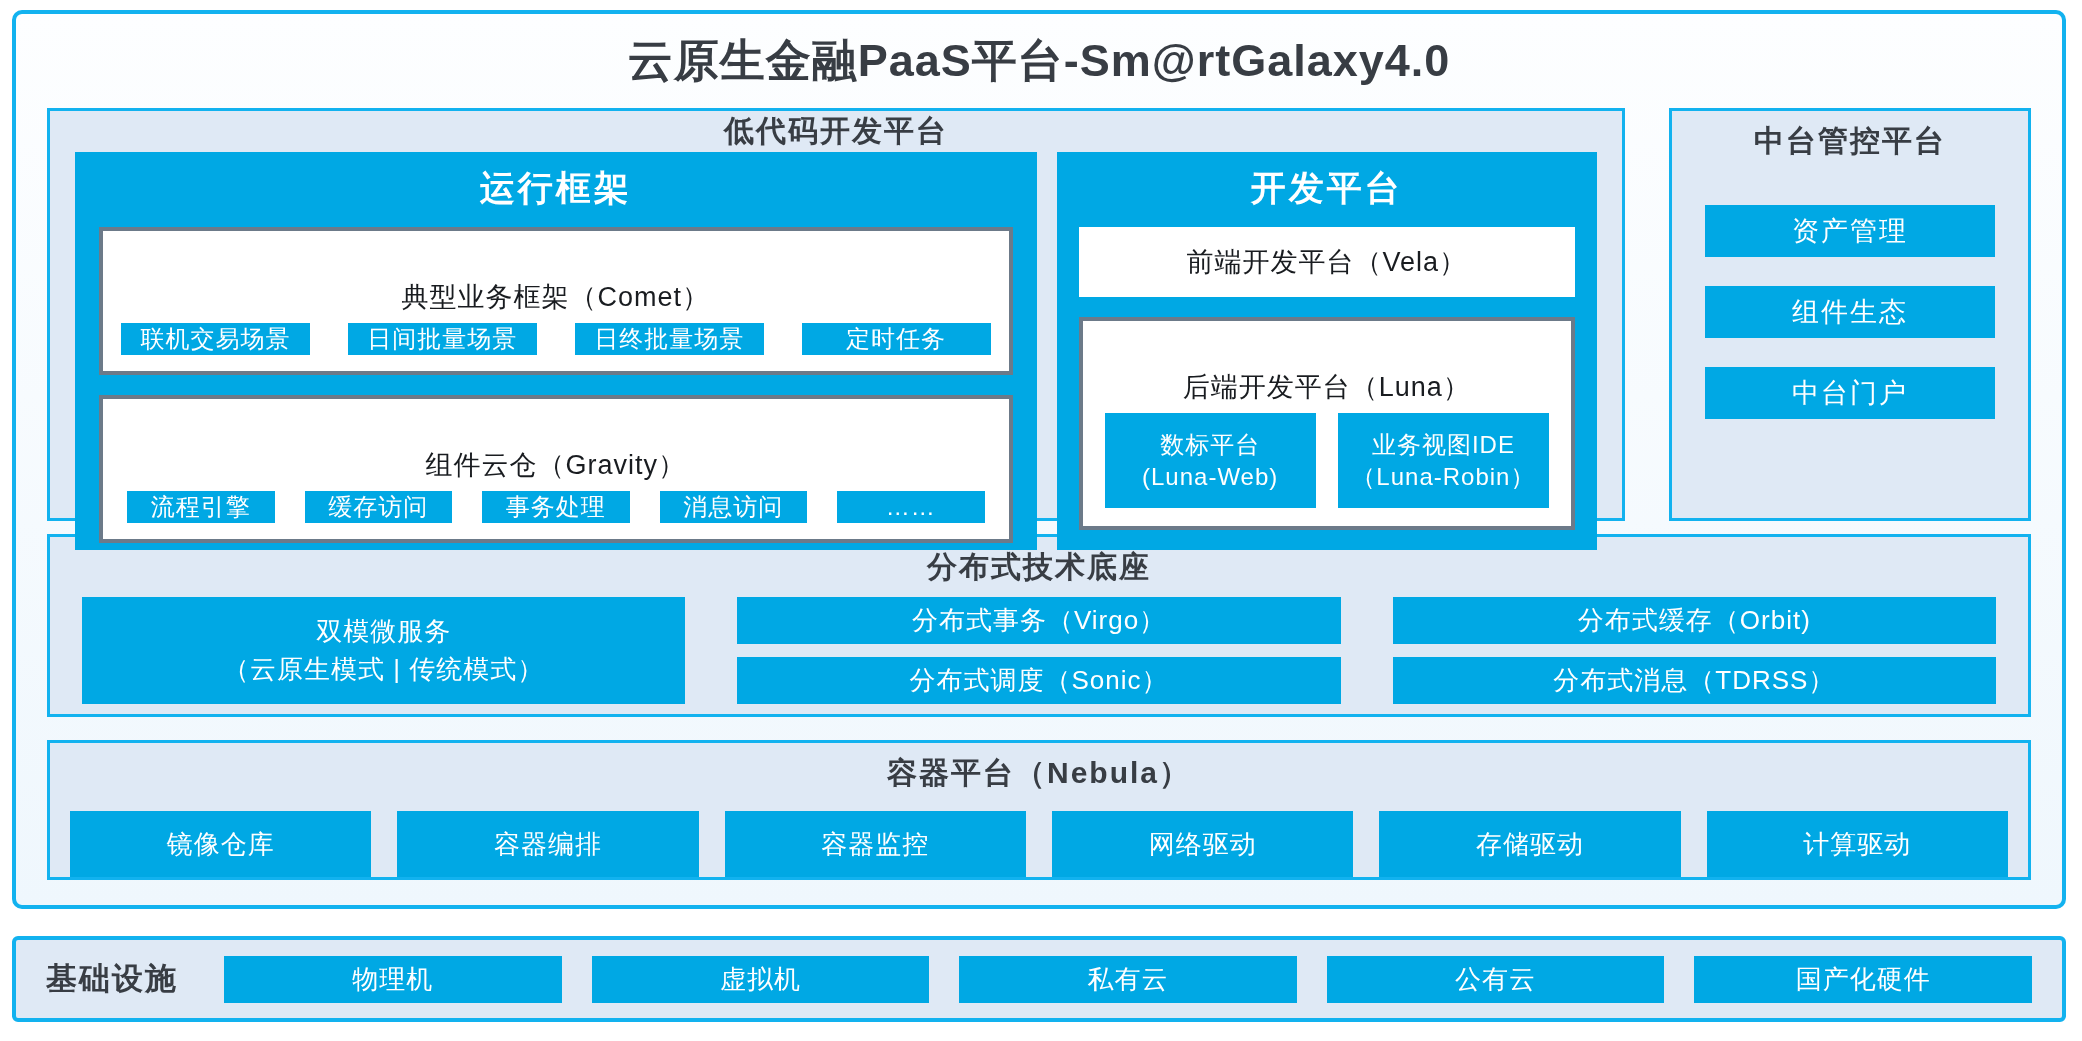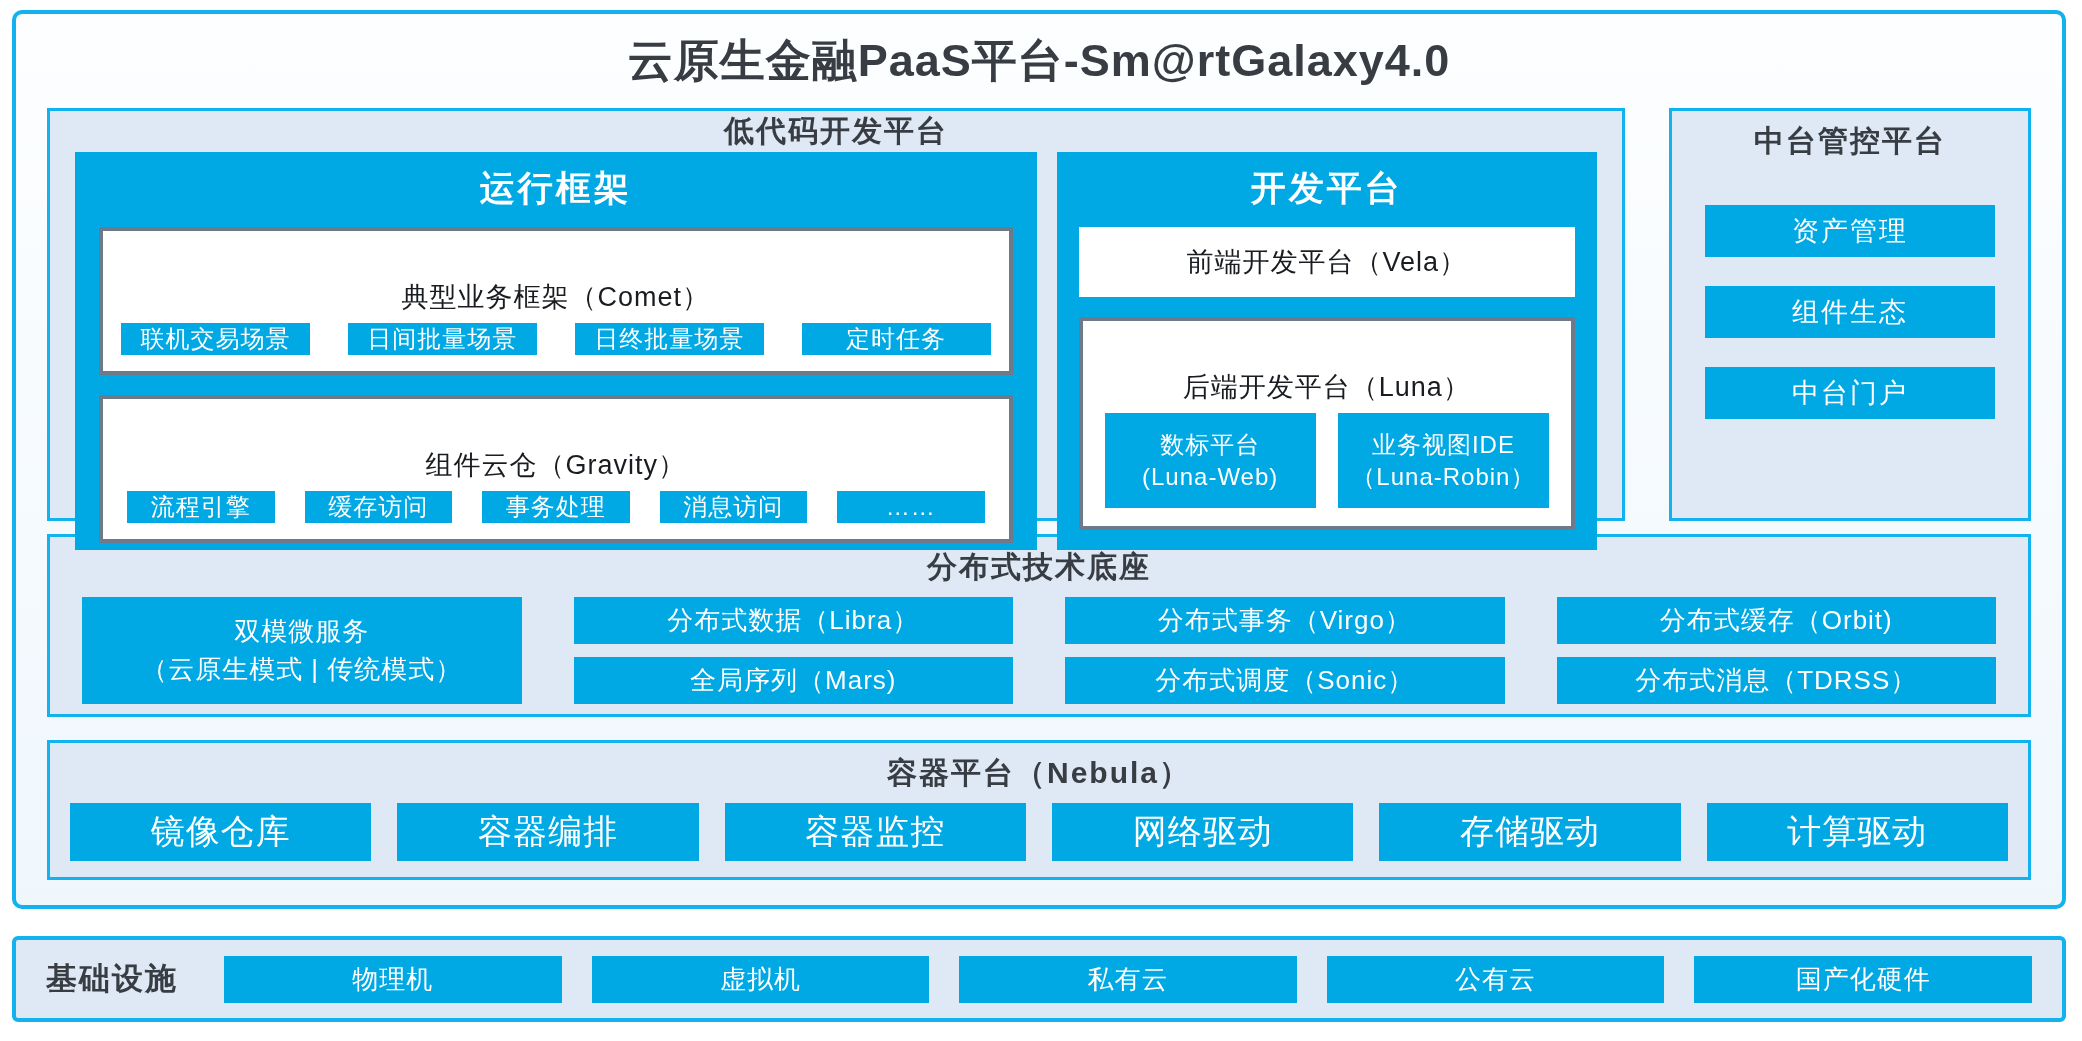--- a/index.html
+++ b/index.html
@@ -78,21 +78,21 @@
   .mid-stack{flex:1;display:flex;flex-direction:column;gap:29px;padding:34px 33px 0;}
   .mid-stack .btn{height:52px;font-size:27px;flex:none;letter-spacing:2px;}
   .distributed{margin-top:13px;height:183px;}
   .dist-grid{display:flex;gap:52px;padding:0 32px;}
   .dist-col{flex:1;display:flex;flex-direction:column;gap:13px;}
   .dist-col .btn{height:47px;font-size:26px;}
   .dualmode{flex:1;}
   .dualmode .btn{height:107px;font-size:26px;flex-direction:column;line-height:1.45;}
   .nebula{margin-top:23px;height:140px;}
   .nebula-row{display:flex;gap:26px;padding:0 20px;}
-  .nebula-row .btn{flex:1;height:58px;font-size:34px;}
+  .nebula-row .btn{flex:1;height:66px;font-size:26px;margin-top:8px;}
   .infra{
     position:absolute;left:12px;top:936px;width:2054px;height:86px;
     border:4px solid var(--cyan);border-radius:6px;background:var(--panel-bg);
     display:flex;align-items:center;padding:0 30px;gap:30px;
   }
   .infra-label{
     font-size:31px;font-weight:bold;color:var(--dark);
     white-space:nowrap;margin-right:16px;letter-spacing:2px;
   }
   .infra .btn{flex:1;height:47px;font-size:26px;}
@@ -172,24 +172,20 @@
   <div class="panel distributed">
     <div class="panel-header">分布式技术底座</div>
     <div class="dist-grid">
       <div class="dist-col dualmode">
         <div class="btn">
           <span>双模微服务</span>
           <span>（云原生模式 | 传统模式）</span>
         </div>
       </div>
       <div class="dist-col">
-        <div class="btn">分布式数据（Libra）</div>
-        <div class="btn">全局序列（Mars)</div>
-      </div>
-      <div class="dist-col">
         <div class="btn">分布式事务（Virgo）</div>
         <div class="btn">分布式调度（Sonic）</div>
       </div>
       <div class="dist-col">
         <div class="btn">分布式缓存（Orbit)</div>
         <div class="btn">分布式消息（TDRSS）</div>
       </div>
     </div>
   </div>
 

